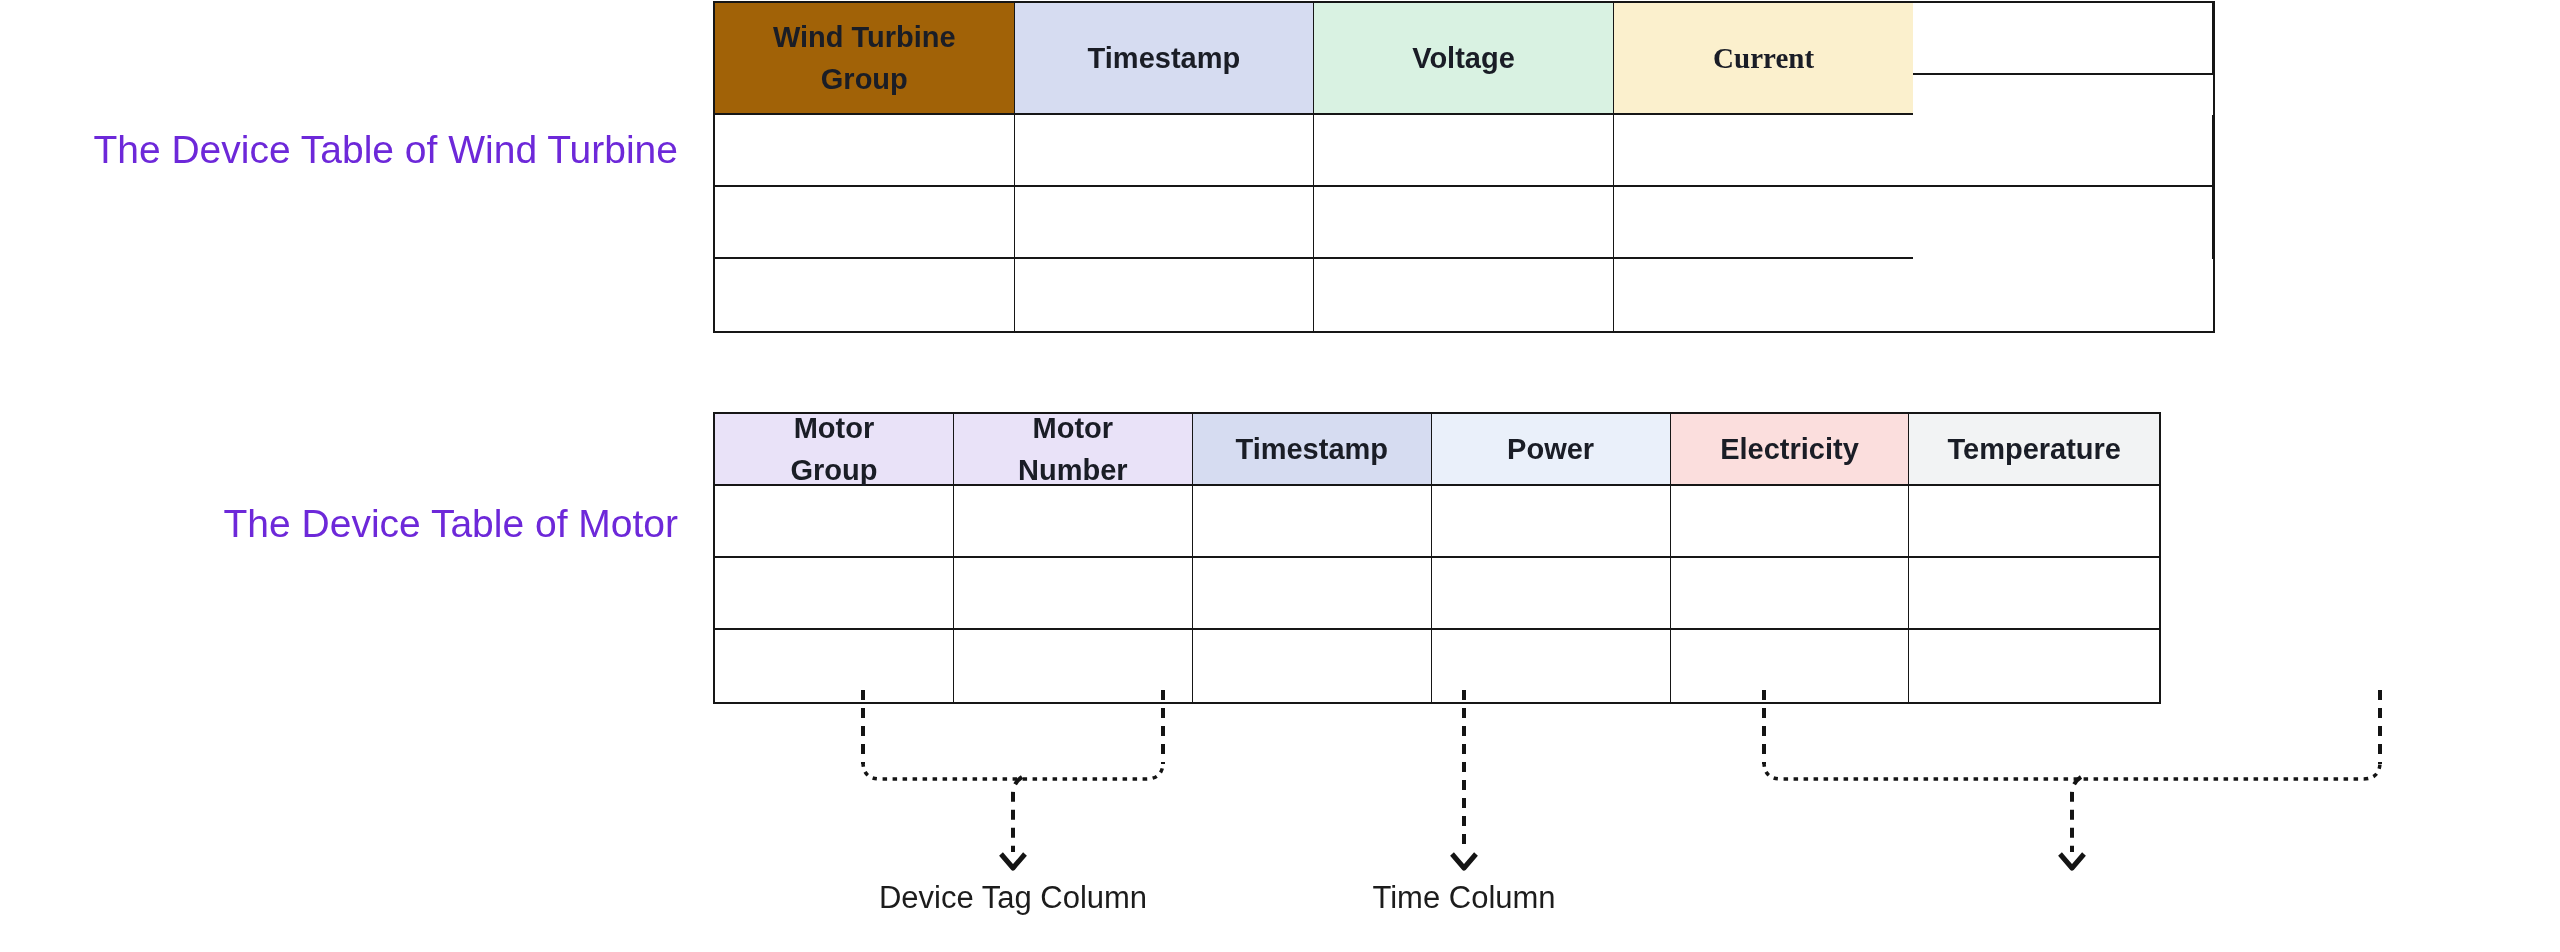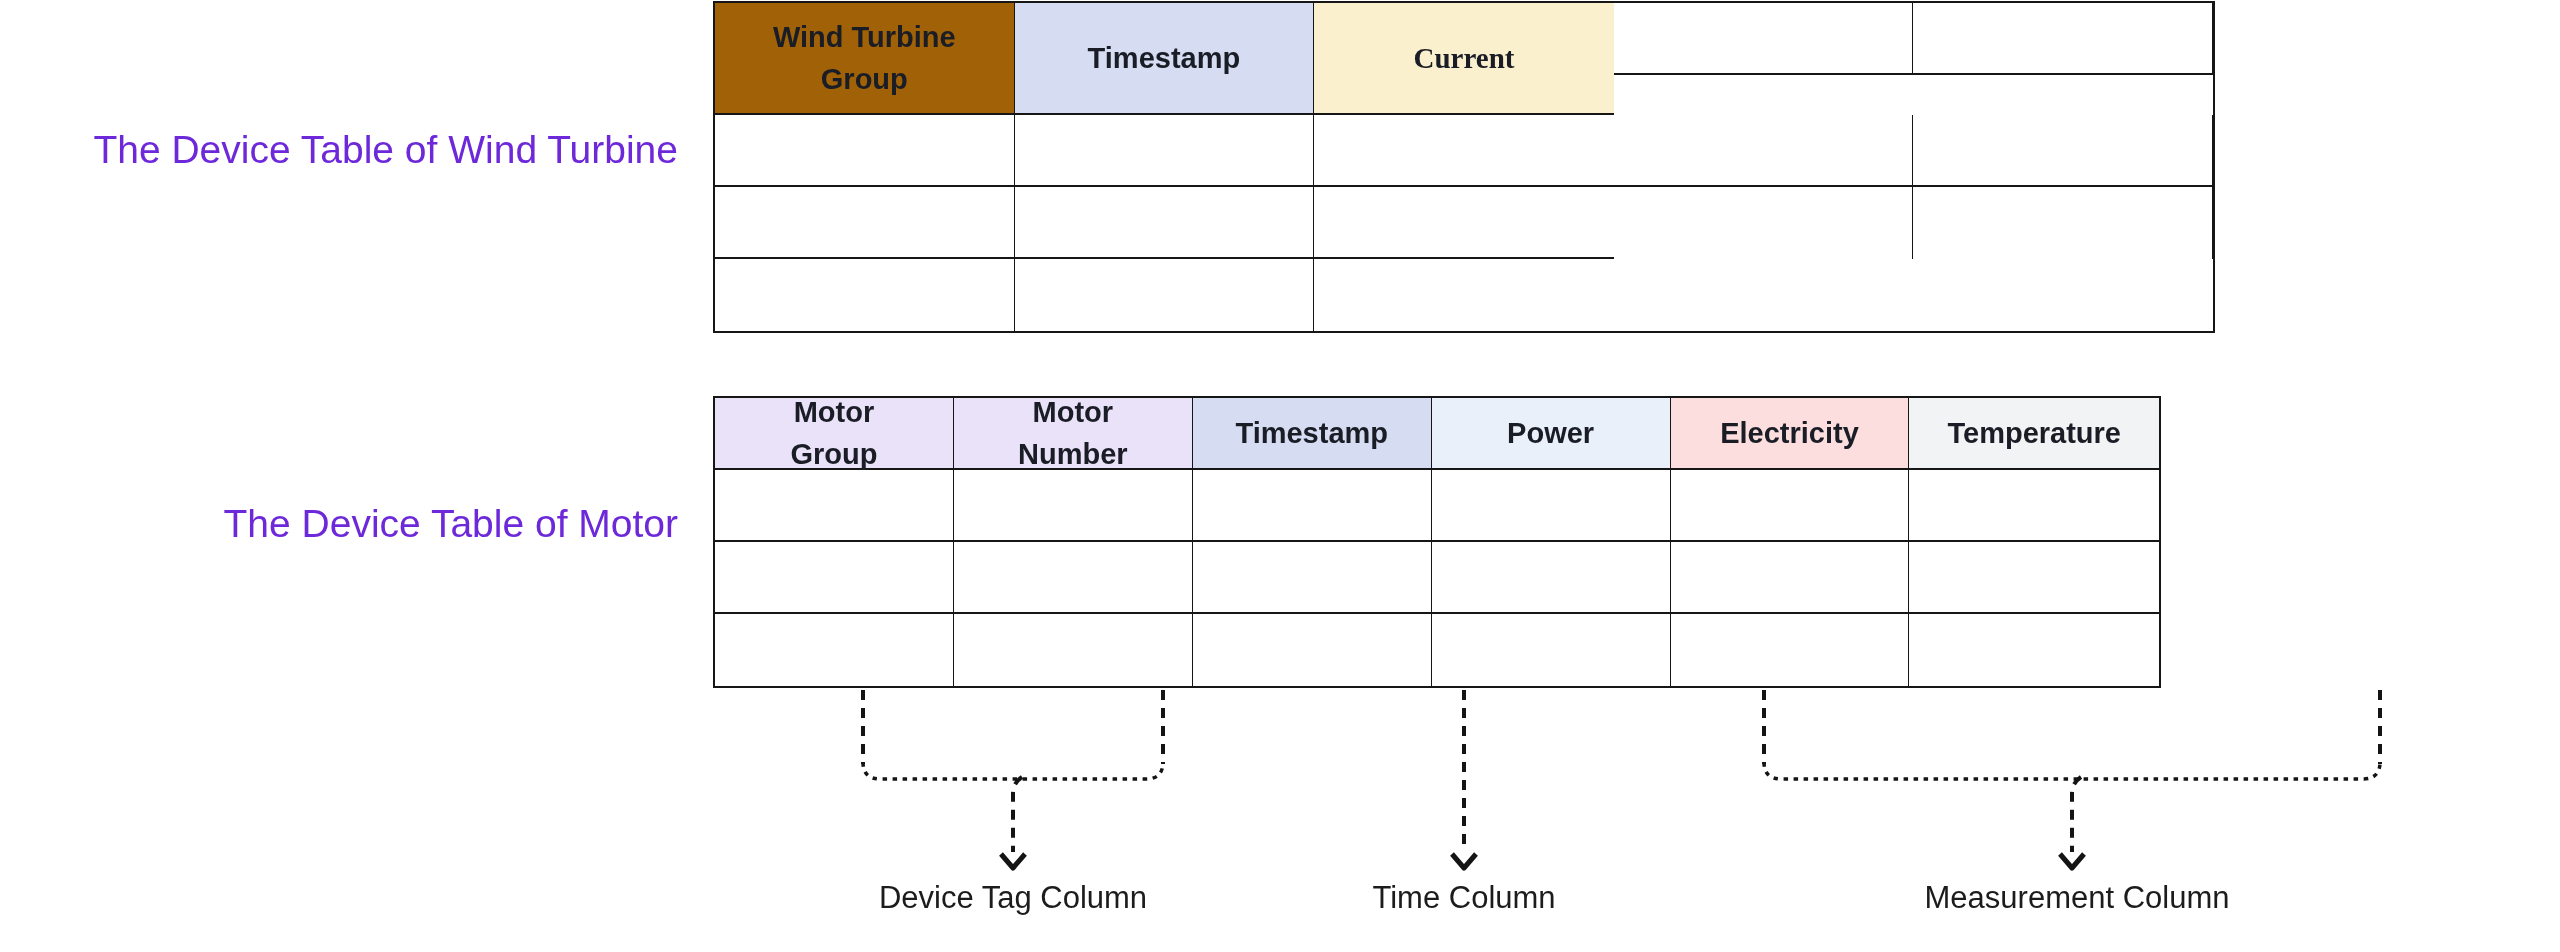--- a/index.html
+++ b/index.html
@@ -70,39 +70,40 @@
 
 <div class="canvas">
 
   <div class="side-title" style="top:127px;">The Device Table of Wind Turbine</div>
 
   <div class="side-title" style="top:501px;">The Device Table of Motor</div>
 
   <div class="tbl t1" style="left: 713px; top: 1px; width: 1502px; grid-template-columns: repeat(5, 1fr);">
       <div class="cell hcell" style="background: #a16207;">Wind Turbine Group</div>
       <div class="cell hcell" style="background: rgb(214, 220, 241);">Timestamp</div>
+      <div class="cell hcell" style="background: rgb(217, 242, 226);">Voltage</div>
       <div class="cell hcell last-col" style="background: rgb(251, 240, 205); font-family: Liberation Serif, serif;">Current</div>
       <div class="cell bcell"></div>
       <div class="cell bcell"></div>
       <div class="cell bcell"></div>
       <div class="cell bcell"></div>
       <div class="cell bcell last-col"></div>
       <div class="cell bcell"></div>
       <div class="cell bcell"></div>
       <div class="cell bcell"></div>
       <div class="cell bcell"></div>
       <div class="cell bcell last-col"></div>
       <div class="cell bcell last-row"></div>
       <div class="cell bcell last-row"></div>
       <div class="cell bcell last-row"></div>
       <div class="cell bcell last-row"></div>
       <div class="cell bcell last-col last-row"></div>
     </div>
 
-  <div class="tbl t2" style="left: 713px; top: 396px; width: 1448px; grid-template-columns: repeat(6, 1fr);">
+  <div class="tbl t2" style="left: 713px; top: 412px; width: 1448px; grid-template-columns: repeat(6, 1fr);">
       <div class="cell hcell" style="background: rgb(233, 226, 248);">Motor Group</div>
       <div class="cell hcell" style="background: rgb(233, 226, 248);">Motor Number</div>
       <div class="cell hcell" style="background: rgb(214, 220, 241);">Timestamp</div>
       <div class="cell hcell" style="background: rgb(234, 240, 250);">Power</div>
       <div class="cell hcell" style="background: rgb(251, 222, 221);">Electricity</div>
       <div class="cell hcell last-col" style="background: rgb(242, 243, 244);">Temperature</div>
       <div class="cell bcell"></div>
       <div class="cell bcell"></div>
       <div class="cell bcell"></div>
       <div class="cell bcell"></div>
@@ -143,15 +144,14 @@
       <path class="dot-h" d="M1764,762 Q1764,779 1781,779 L2363,779 Q2380,779 2380,762"></path>
       <path class="arrow-line" d="M2081,777 Q2072,783 2072,793 L2072,852"></path>
       <polyline class="arrow-head" points="2060,854 2072,868 2084,854"></polyline>
     </g>
   </svg>
 
   <div class="anno-label" style="left:1013px;">Device Tag Column</div>
 
   <div class="anno-label" style="left:1464px;">Time Column</div>
 
-  <div class="anno-label" style="left:2077px;">Measurement Column</div>
 
 </div>
 
 </body></html>

